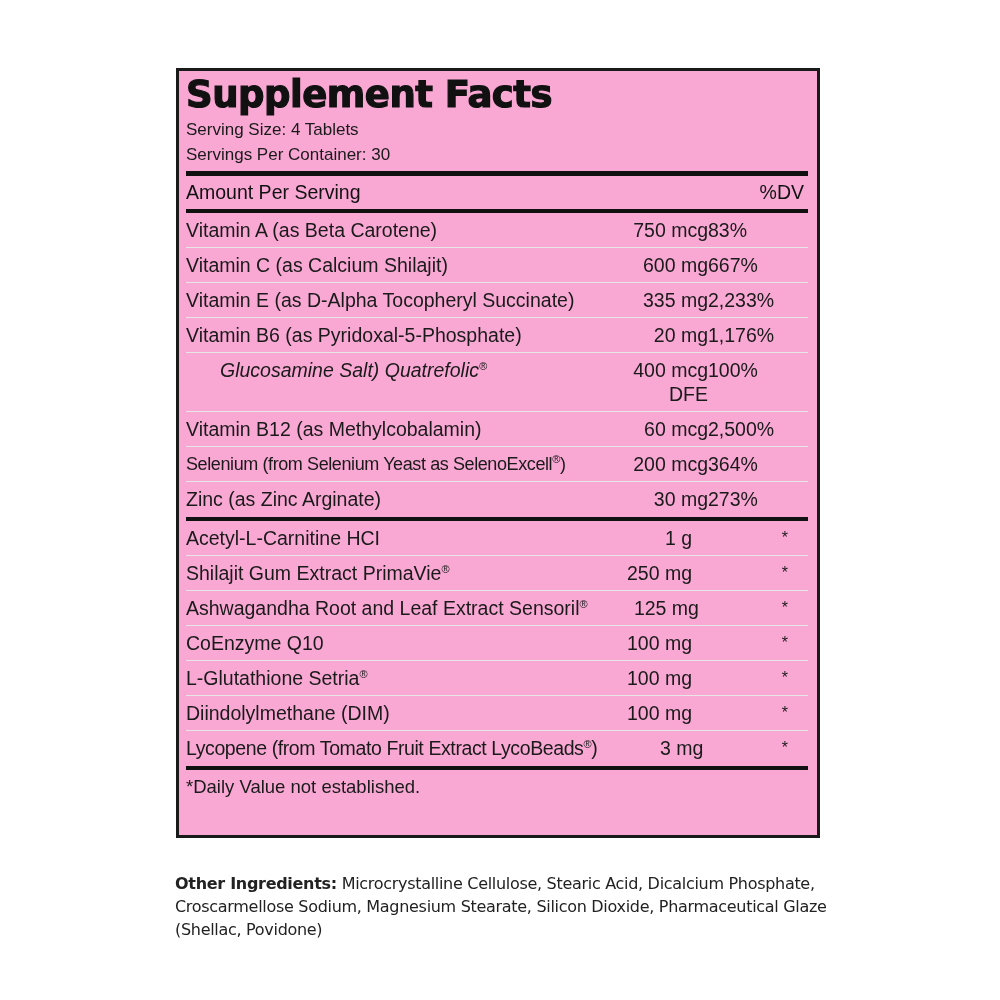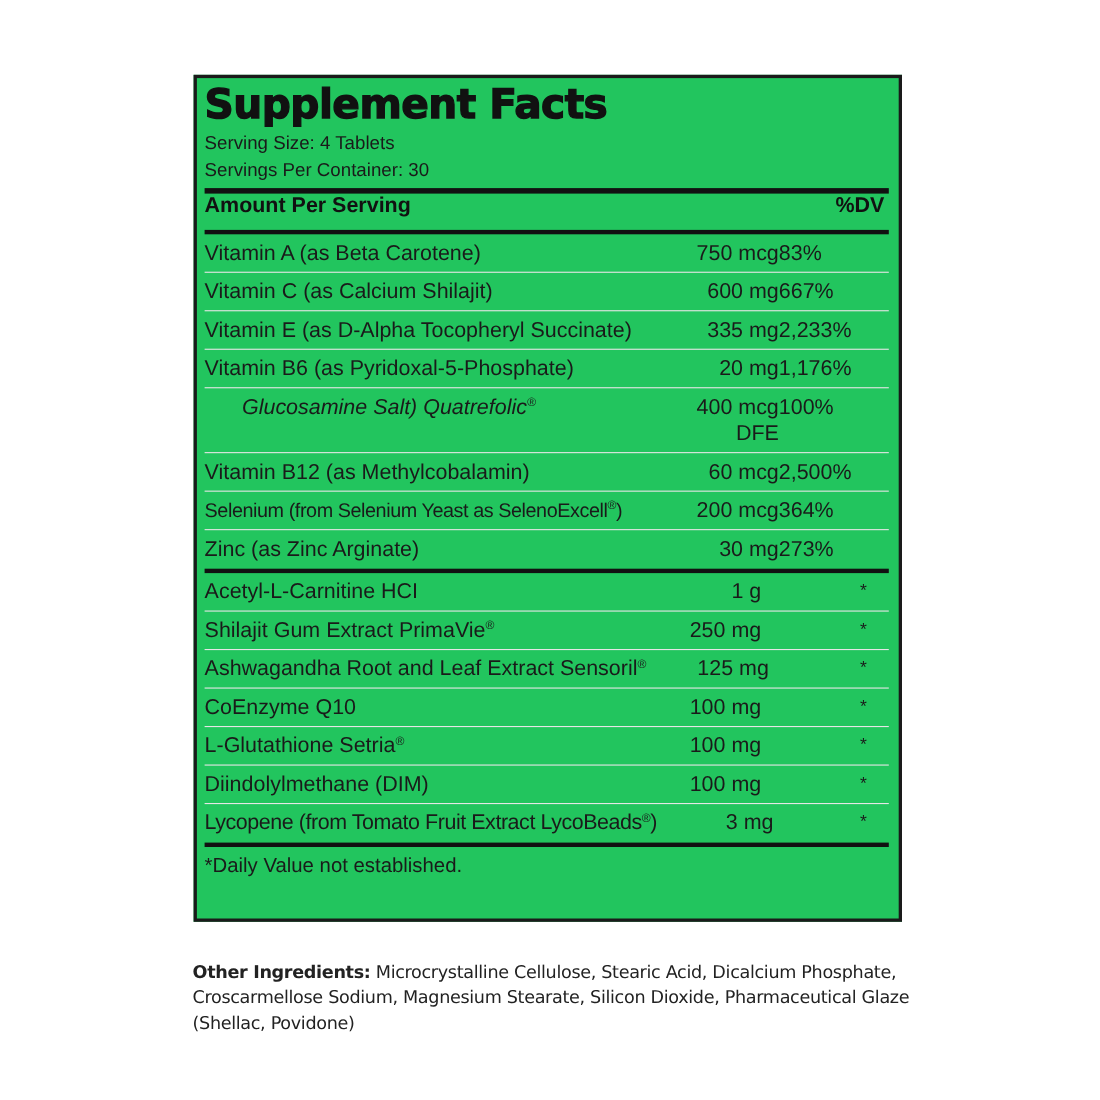--- a/index.html
+++ b/index.html
@@ -1,32 +1,32 @@
 <!DOCTYPE html>
 <html><head>
 <meta charset="utf-8">
 <style>
   html, body { margin: 0; padding: 0; background: #ffffff; }
   body { width: 1000px; height: 1000px; position: relative; overflow: hidden; color: #111; }
   .panel {
     position: absolute; left: 176px; top: 68px; width: 638px; height: 764px;
-    border: 3px solid #1a1a1a; background: #22c55e;
+    border: 3px solid #1a1a1a; background: #f9a8d4;
     font-family: "Liberation Sans", sans-serif;
   }
   .inner { position: absolute; left: 7px; right: 9px; top: 0; }
   .title {
     font-family: "DejaVu Sans", sans-serif; font-weight: 900;
     font-size: 37px; letter-spacing: -0.5px; line-height: 44px;
     margin-top: 2px; -webkit-text-stroke: 1.2px #111; color: #111;
   }
   .serving { font-size: 17px; line-height: 25px; color: #1a1a1a; }
   .bar-thick { height: 5px; background: #111; margin-top: 4px; }
   .header-row {
-    display: flex; justify-content: space-between; align-items: flex-start;
-    height: 33px; font-weight: bold; font-size: 19.5px; padding: 0 4px 0 0;
+    display: flex; justify-content: space-between; align-items: center;
+    height: 33px; font-weight: normal; font-size: 19.5px; padding: 0 4px 0 0;
   }
   .bar-med { height: 4px; background: #111; }
   .row {
     display: flex; align-items: flex-start; font-size: 19.5px; color: #1a1a1a;
     border-bottom: 1px solid #e6e6e6; line-height: 24px; padding: 5px 0 5px 0;
   }
   .row:last-child { border-bottom: none; }
   .row .name { flex: 1; white-space: nowrap; }
   .row .name .sub { display: block; padding-left: 34px; font-style: italic; }
   .row .amt { width: 120px; text-align: right; }

